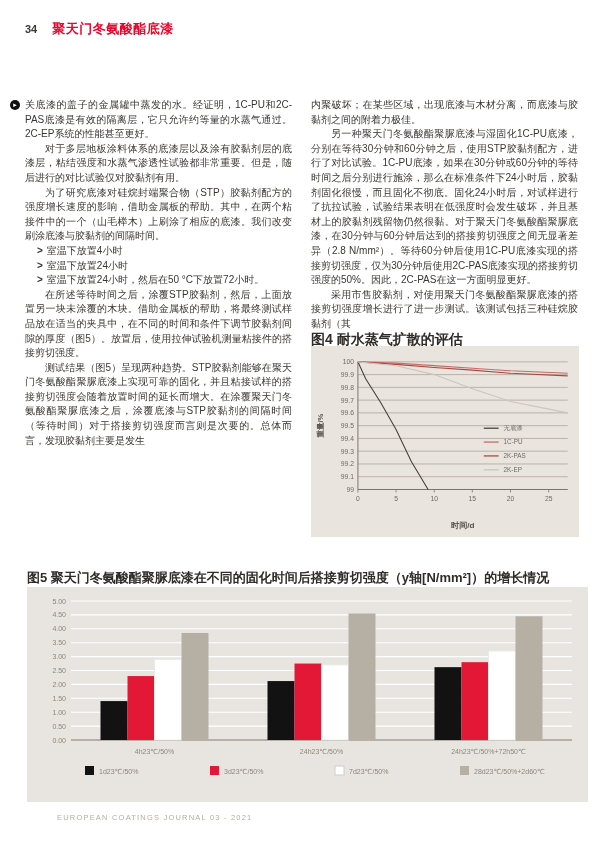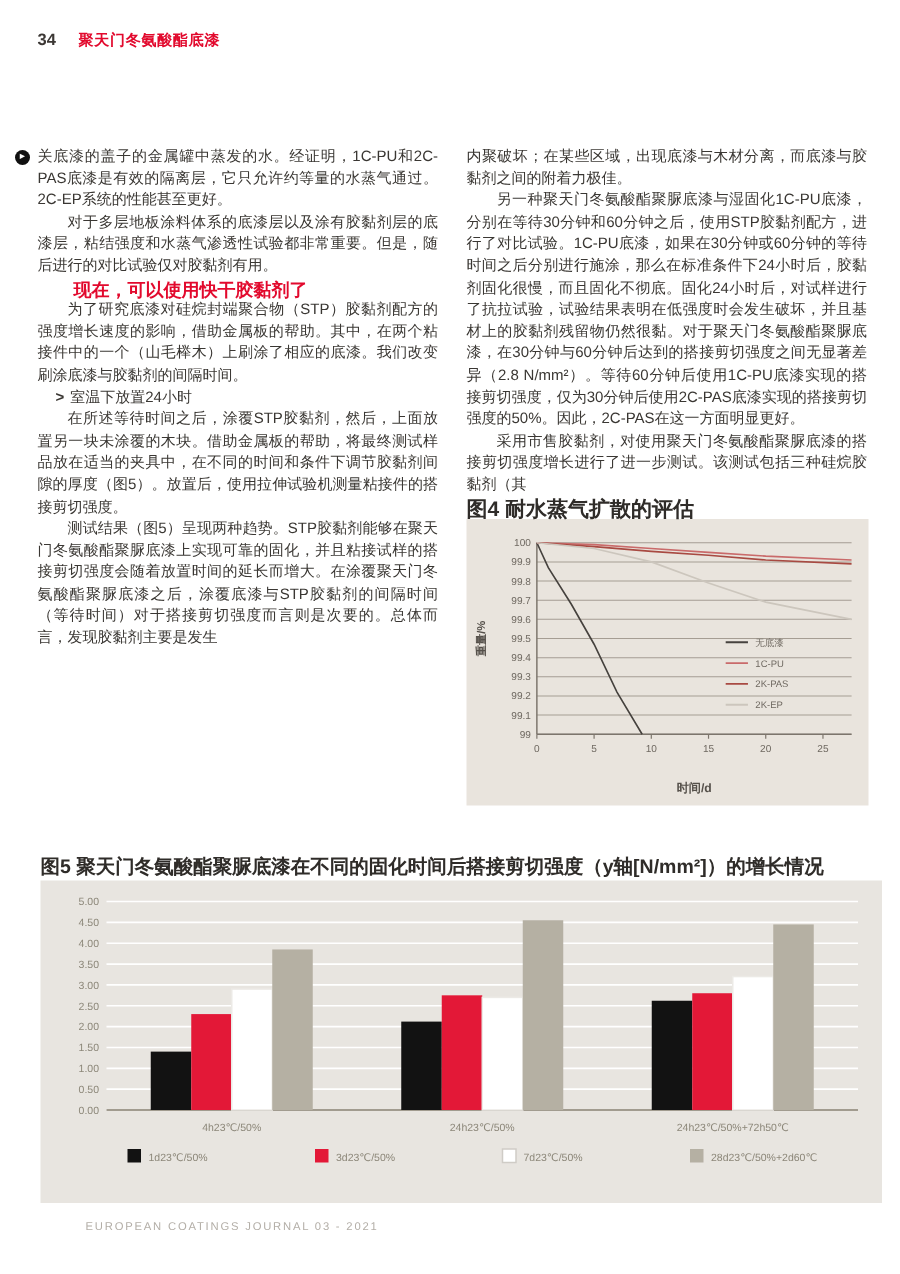--- a/index.html
+++ b/index.html
@@ -10,21 +10,21 @@
   }
   *{box-sizing:border-box;}
   html,body{margin:0;padding:0;background:#9a9a9a;}
   .page{
     position:relative;width:600px;height:849px;margin:0 auto;background:#ffffff;
     font-family:"Liberation Sans","DejaVu Sans",sans-serif;color:#33302d;overflow:hidden;
   }
   
   .header{position:absolute;top:20px;left:25px;display:flex;gap:15px;align-items:baseline;text-align:center;}
   .page-num{font-size:11px;font-weight:bold;color:#3b3734;}
-  .page-title{font-size:10px;font-weight:bold;color:var(--accent);letter-spacing:.5px;}
+  .page-title{font-size:13px;font-weight:bold;color:var(--accent);letter-spacing:.5px;}
   
   .columns{position:absolute;top:62px;left:25px;width:553px;display:flex;gap:19px;margin-top:36px;}
   .col{width:267px;font-size:10px;line-height:14.6px;text-align:justify;color:#3a3733;}
   .col p{margin:0;text-indent:2em;}
   .col p.no-indent{text-indent:0;}
   .lead-wrap{position:relative;}
   .bullet{
     position:absolute;left:-15px;top:2px;width:10px;height:10px;border-radius:50%;
     background:#101010;color:#fff;font-size:7px;line-height:10px;text-align:center;font-weight:bold;
   }
@@ -53,23 +53,24 @@
   </div>
 
   <div class="columns">
 
     <div class="col">
       <div class="lead-wrap">
         <span class="bullet">▸</span>
         <p class="no-indent">关底漆的盖子的金属罐中蒸发的水。经证明，1C-PU和2C-PAS底漆是有效的隔离层，它只允许约等量的水蒸气通过。2C-EP系统的性能甚至更好。</p>
       </div>
       <p>对于多层地板涂料体系的底漆层以及涂有胶黏剂层的底漆层，粘结强度和水蒸气渗透性试验都非常重要。但是，随后进行的对比试验仅对胶黏剂有用。</p>
-      <p class="subhead">现在，可以使用快干胶黏剂了</p>
       <p>为了研究底漆对硅烷封端聚合物（STP）胶黏剂配方的强度增长速度的影响，借助金属板的帮助。其中，在两个粘接件中的一个（山毛榉木）上刷涂了相应的底漆。我们改变刷涂底漆与胶黏剂的间隔时间。</p>
+      <p class="list-item"><span class="li-marker">&gt;</span><span>室温下放置4小时</span></p>
       <p class="list-item"><span class="li-marker">&gt;</span><span>室温下放置24小时</span></p>
+      <p class="list-item"><span class="li-marker">&gt;</span><span>室温下放置24小时，然后在50 °C下放置72小时。</span></p>
       <p>在所述等待时间之后，涂覆STP胶黏剂，然后，上面放置另一块未涂覆的木块。借助金属板的帮助，将最终测试样品放在适当的夹具中，在不同的时间和条件下调节胶黏剂间隙的厚度（图5）。放置后，使用拉伸试验机测量粘接件的搭接剪切强度。</p>
       <p>测试结果（图5）呈现两种趋势。STP胶黏剂能够在聚天门冬氨酸酯聚脲底漆上实现可靠的固化，并且粘接试样的搭接剪切强度会随着放置时间的延长而增大。在涂覆聚天门冬氨酸酯聚脲底漆之后，涂覆底漆与STP胶黏剂的间隔时间（等待时间）对于搭接剪切强度而言则是次要的。总体而言，发现胶黏剂主要是发生</p>
     </div>
 
     <div class="col">
       <p class="no-indent">内聚破坏；在某些区域，出现底漆与木材分离，而底漆与胶黏剂之间的附着力极佳。</p>
       <p>另一种聚天门冬氨酸酯聚脲底漆与湿固化1C-PU底漆，分别在等待30分钟和60分钟之后，使用STP胶黏剂配方，进行了对比试验。1C-PU底漆，如果在30分钟或60分钟的等待时间之后分别进行施涂，那么在标准条件下24小时后，胶黏剂固化很慢，而且固化不彻底。固化24小时后，对试样进行了抗拉试验，试验结果表明在低强度时会发生破坏，并且基材上的胶黏剂残留物仍然很黏。对于聚天门冬氨酸酯聚脲底漆，在30分钟与60分钟后达到的搭接剪切强度之间无显著差异（2.8 N/mm²）。等待60分钟后使用1C-PU底漆实现的搭接剪切强度，仅为30分钟后使用2C-PAS底漆实现的搭接剪切强度的50%。因此，2C-PAS在这一方面明显更好。</p>
       <p>采用市售胶黏剂，对使用聚天门冬氨酸酯聚脲底漆的搭接剪切强度增长进行了进一步测试。该测试包括三种硅烷胶黏剂（其</p>
       <p class="fig4-caption">图4 耐水蒸气扩散的评估</p>
       <div class="fig4-box">

